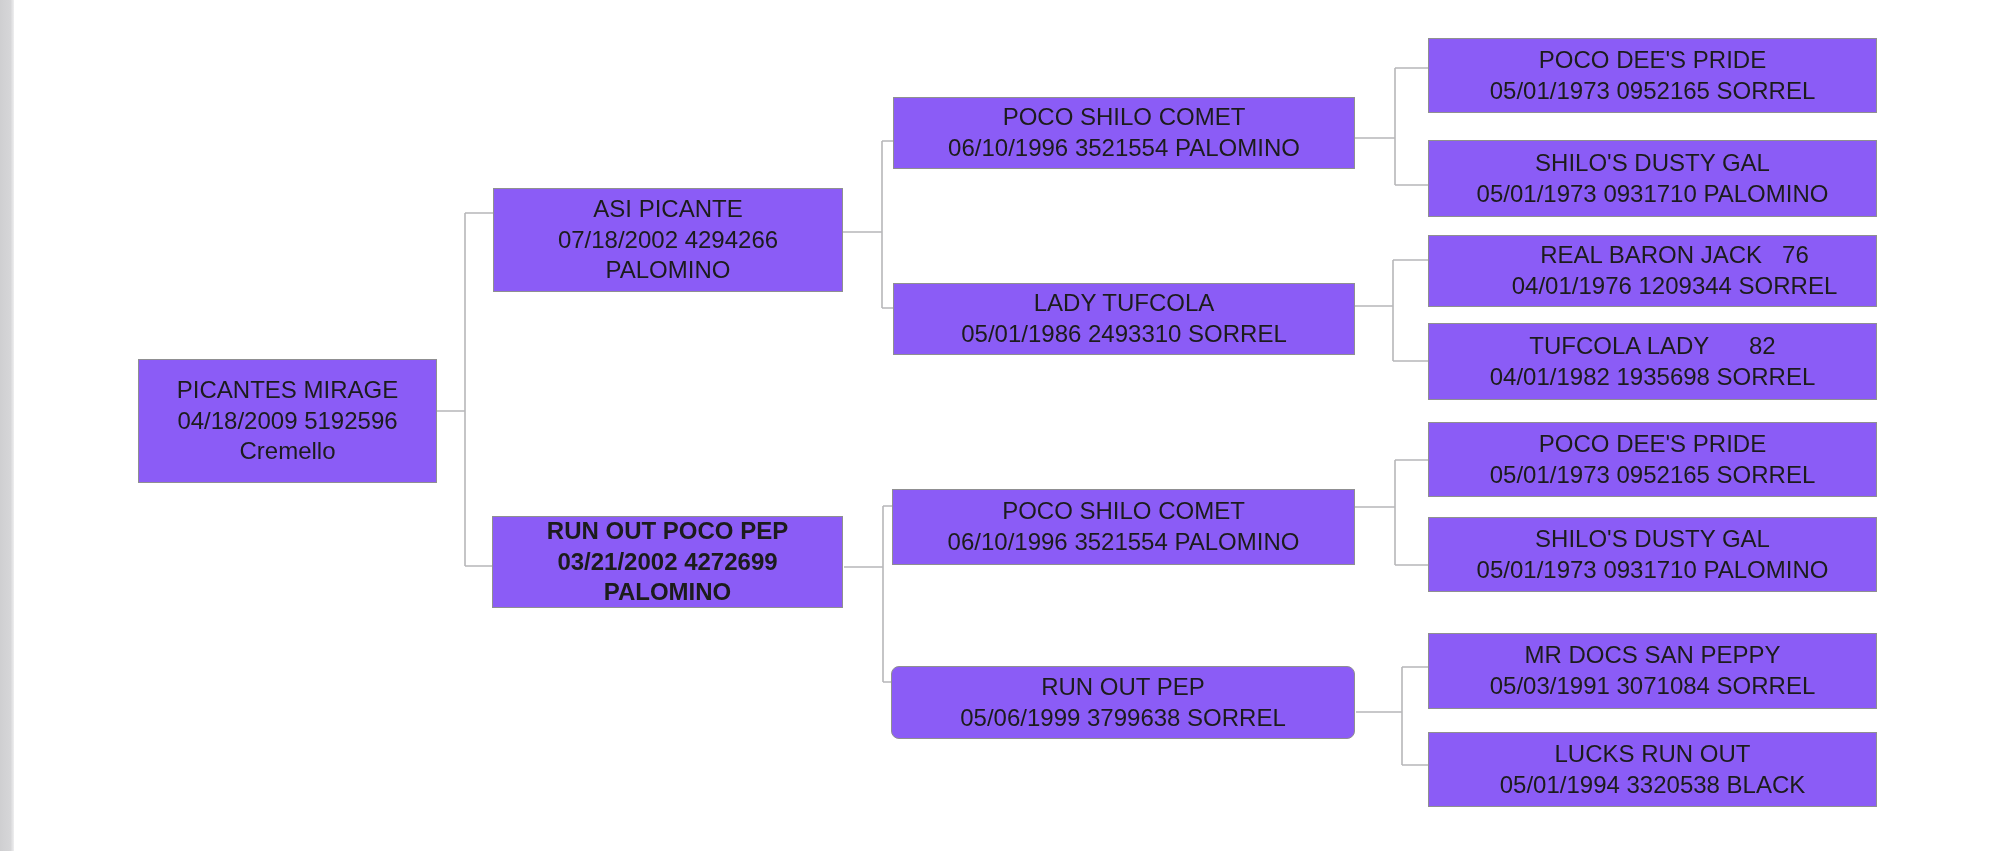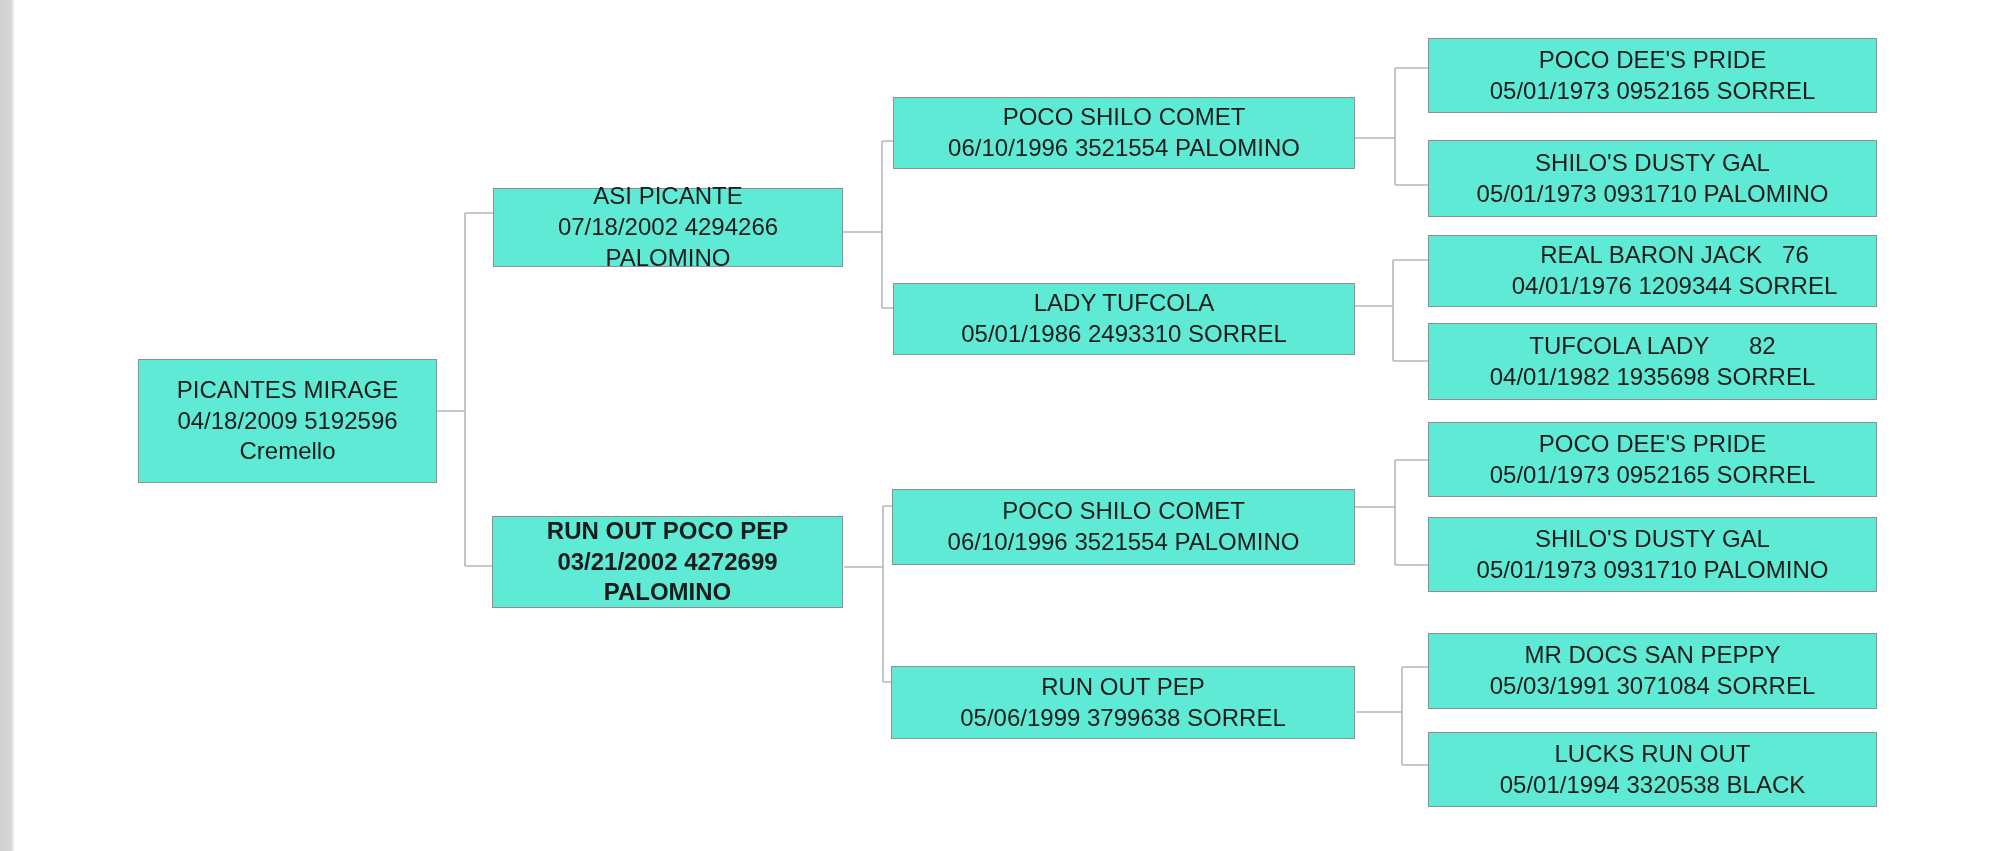--- a/index.html
+++ b/index.html
@@ -32,21 +32,21 @@
     pointer-events: none;
   }
   .connectors path {
     fill: none;
     stroke: #b7b7b9;
     stroke-width: 1.6;
   }
   .node {
     position: absolute;
     box-sizing: border-box;
-    background: #5eead4;
+    background: #8b5cf6;
     border: 1.6px solid #8f8f91;
     display: flex;
     flex-direction: column;
     align-items: center;
     justify-content: center;
     text-align: center;
     color: #1c1c1c;
     font-size: 24px;
     line-height: 1.28;
   }
@@ -71,21 +71,21 @@
     <path d="M1355 507 H1395 M1395 460 V565 M1395 460 H1428 M1395 565 H1428"></path>
     <path d="M1356 712 H1402 M1402 667 V765 M1402 667 H1428 M1402 765 H1428"></path>
   </svg>
 
   <div class="node" style="left:138px; top:359px; width:299px; height:124px;">
     <span>PICANTES MIRAGE</span>
     <span>04/18/2009 5192596</span>
     <span>Cremello</span>
   </div>
 
-  <div class="node" style="left:493px; top:188px; width:350px; height:79px;">
+  <div class="node" style="left:493px; top:188px; width:350px; height:104px;">
     <span>ASI PICANTE</span>
     <span>07/18/2002 4294266</span>
     <span>PALOMINO</span>
   </div>
 
   <div class="node" style="left:492px; top:516px; width:351px; height:92px;font-weight:bold;">
     <span>RUN OUT POCO PEP</span>
     <span>03/21/2002 4272699</span>
     <span>PALOMINO</span>
   </div>
@@ -98,21 +98,21 @@
   <div class="node" style="left:893px; top:283px; width:462px; height:72px;">
     <span>LADY TUFCOLA</span>
     <span>05/01/1986 2493310 SORREL</span>
   </div>
 
   <div class="node" style="left:892px; top:489px; width:463px; height:76px;">
     <span>POCO SHILO COMET</span>
     <span>06/10/1996 3521554 PALOMINO</span>
   </div>
 
-  <div class="node" style="left:891px; top:666px; width:464px; height:73px;">
+  <div class="node" style="left:891px; top:666px; width:464px; height:73px;border-radius:8px;">
     <span>RUN OUT PEP</span>
     <span>05/06/1999 3799638 SORREL</span>
   </div>
 
   <div class="node" style="left:1428px; top:38px; width:449px; height:75px;">
     <span>POCO DEE'S PRIDE</span>
     <span>05/01/1973 0952165 SORREL</span>
   </div>
 
   <div class="node" style="left:1428px; top:140px; width:449px; height:77px;">

